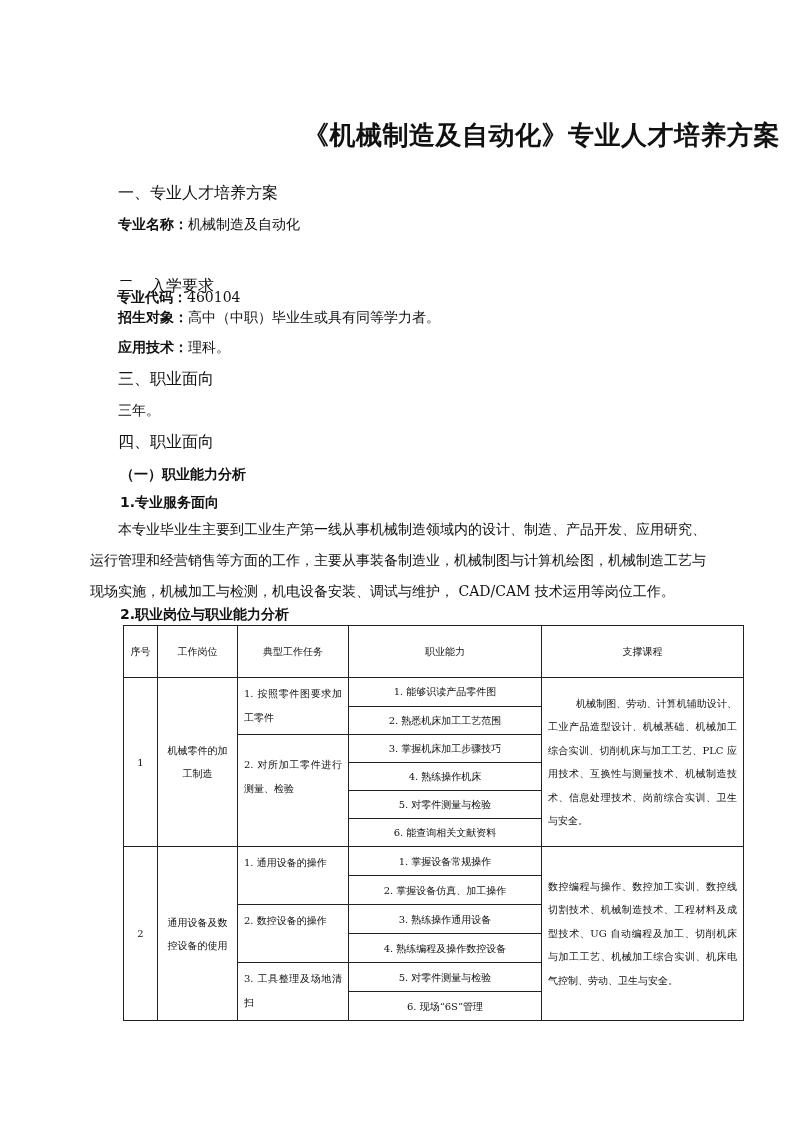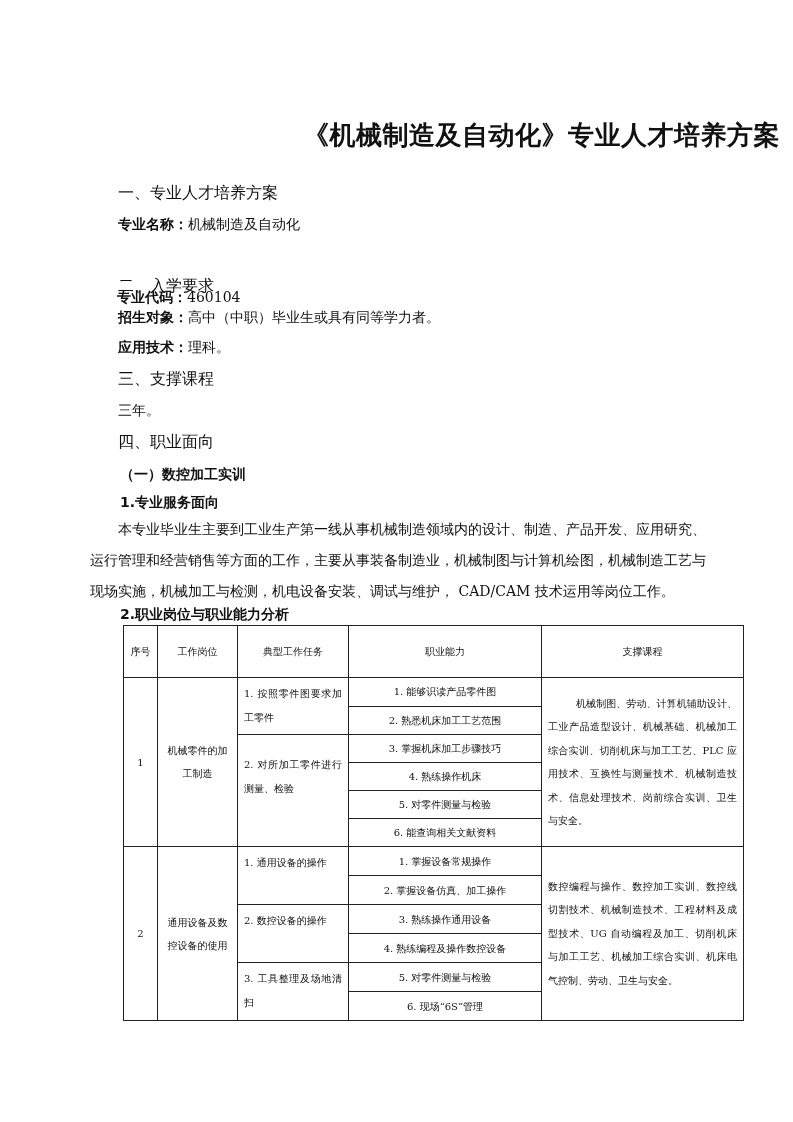--- a/index.html
+++ b/index.html
@@ -29,25 +29,25 @@
 <div class="abs title">《机械制造及自动化》专业人才培养方案</div>
 
 <div class="abs h1" style="left:118px; top:183px;">一、专业人才培养方案</div>
 <div class="abs line" style="left:118px; top:216px;"><b>专业名称：</b><span>机械制造及自动化</span></div>
 <div class="abs line" style="left:117px; top:245px;margin-top:44px;"><b>专业代码：</b><span>460104</span></div>
 
 <div class="abs h1" style="left:118px; top:276px;">二、入学要求</div>
 <div class="abs line" style="left:118px; top:309px;"><b>招生对象：</b><span>高中（中职）毕业生或具有同等学力者。</span></div>
 <div class="abs line" style="left:118px; top:339px;"><b>应用技术：</b><span>理科。</span></div>
 
-<div class="abs h1" style="left:118px; top:369px;">三、支撑课程</div>
+<div class="abs h1" style="left:118px; top:369px;">三、职业面向</div>
 <div class="abs line" style="left:118px; top:402px;">三年。</div>
 
 <div class="abs h1" style="left:118px; top:432px;">四、职业面向</div>
-<div class="abs h2" style="left:120px; top:466px;">（一）数控加工实训</div>
+<div class="abs h2" style="left:120px; top:466px;">（一）职业能力分析</div>
 <div class="abs h2" style="left:120px; top:494px;">1.专业服务面向</div>
 <div class="abs para" style="left:90px; width:620px;">本专业毕业生主要到工业生产第一线从事机械制造领域内的设计、制造、产品开发、应用研究、运行管理和经营销售等方面的工作，主要从事装备制造业，机械制图与计算机绘图，机械制造工艺与现场实施，机械加工与检测，机电设备安装、调试与维护， CAD/CAM 技术运用等岗位工作。</div>
 <div class="abs h2" style="left:120px; top:606px;">2.职业岗位与职业能力分析</div>
 
 <table>
   <colgroup>
     <col style="width:34px">
       <col style="width:80px">
       <col style="width:111px">
       <col style="width:193px">

